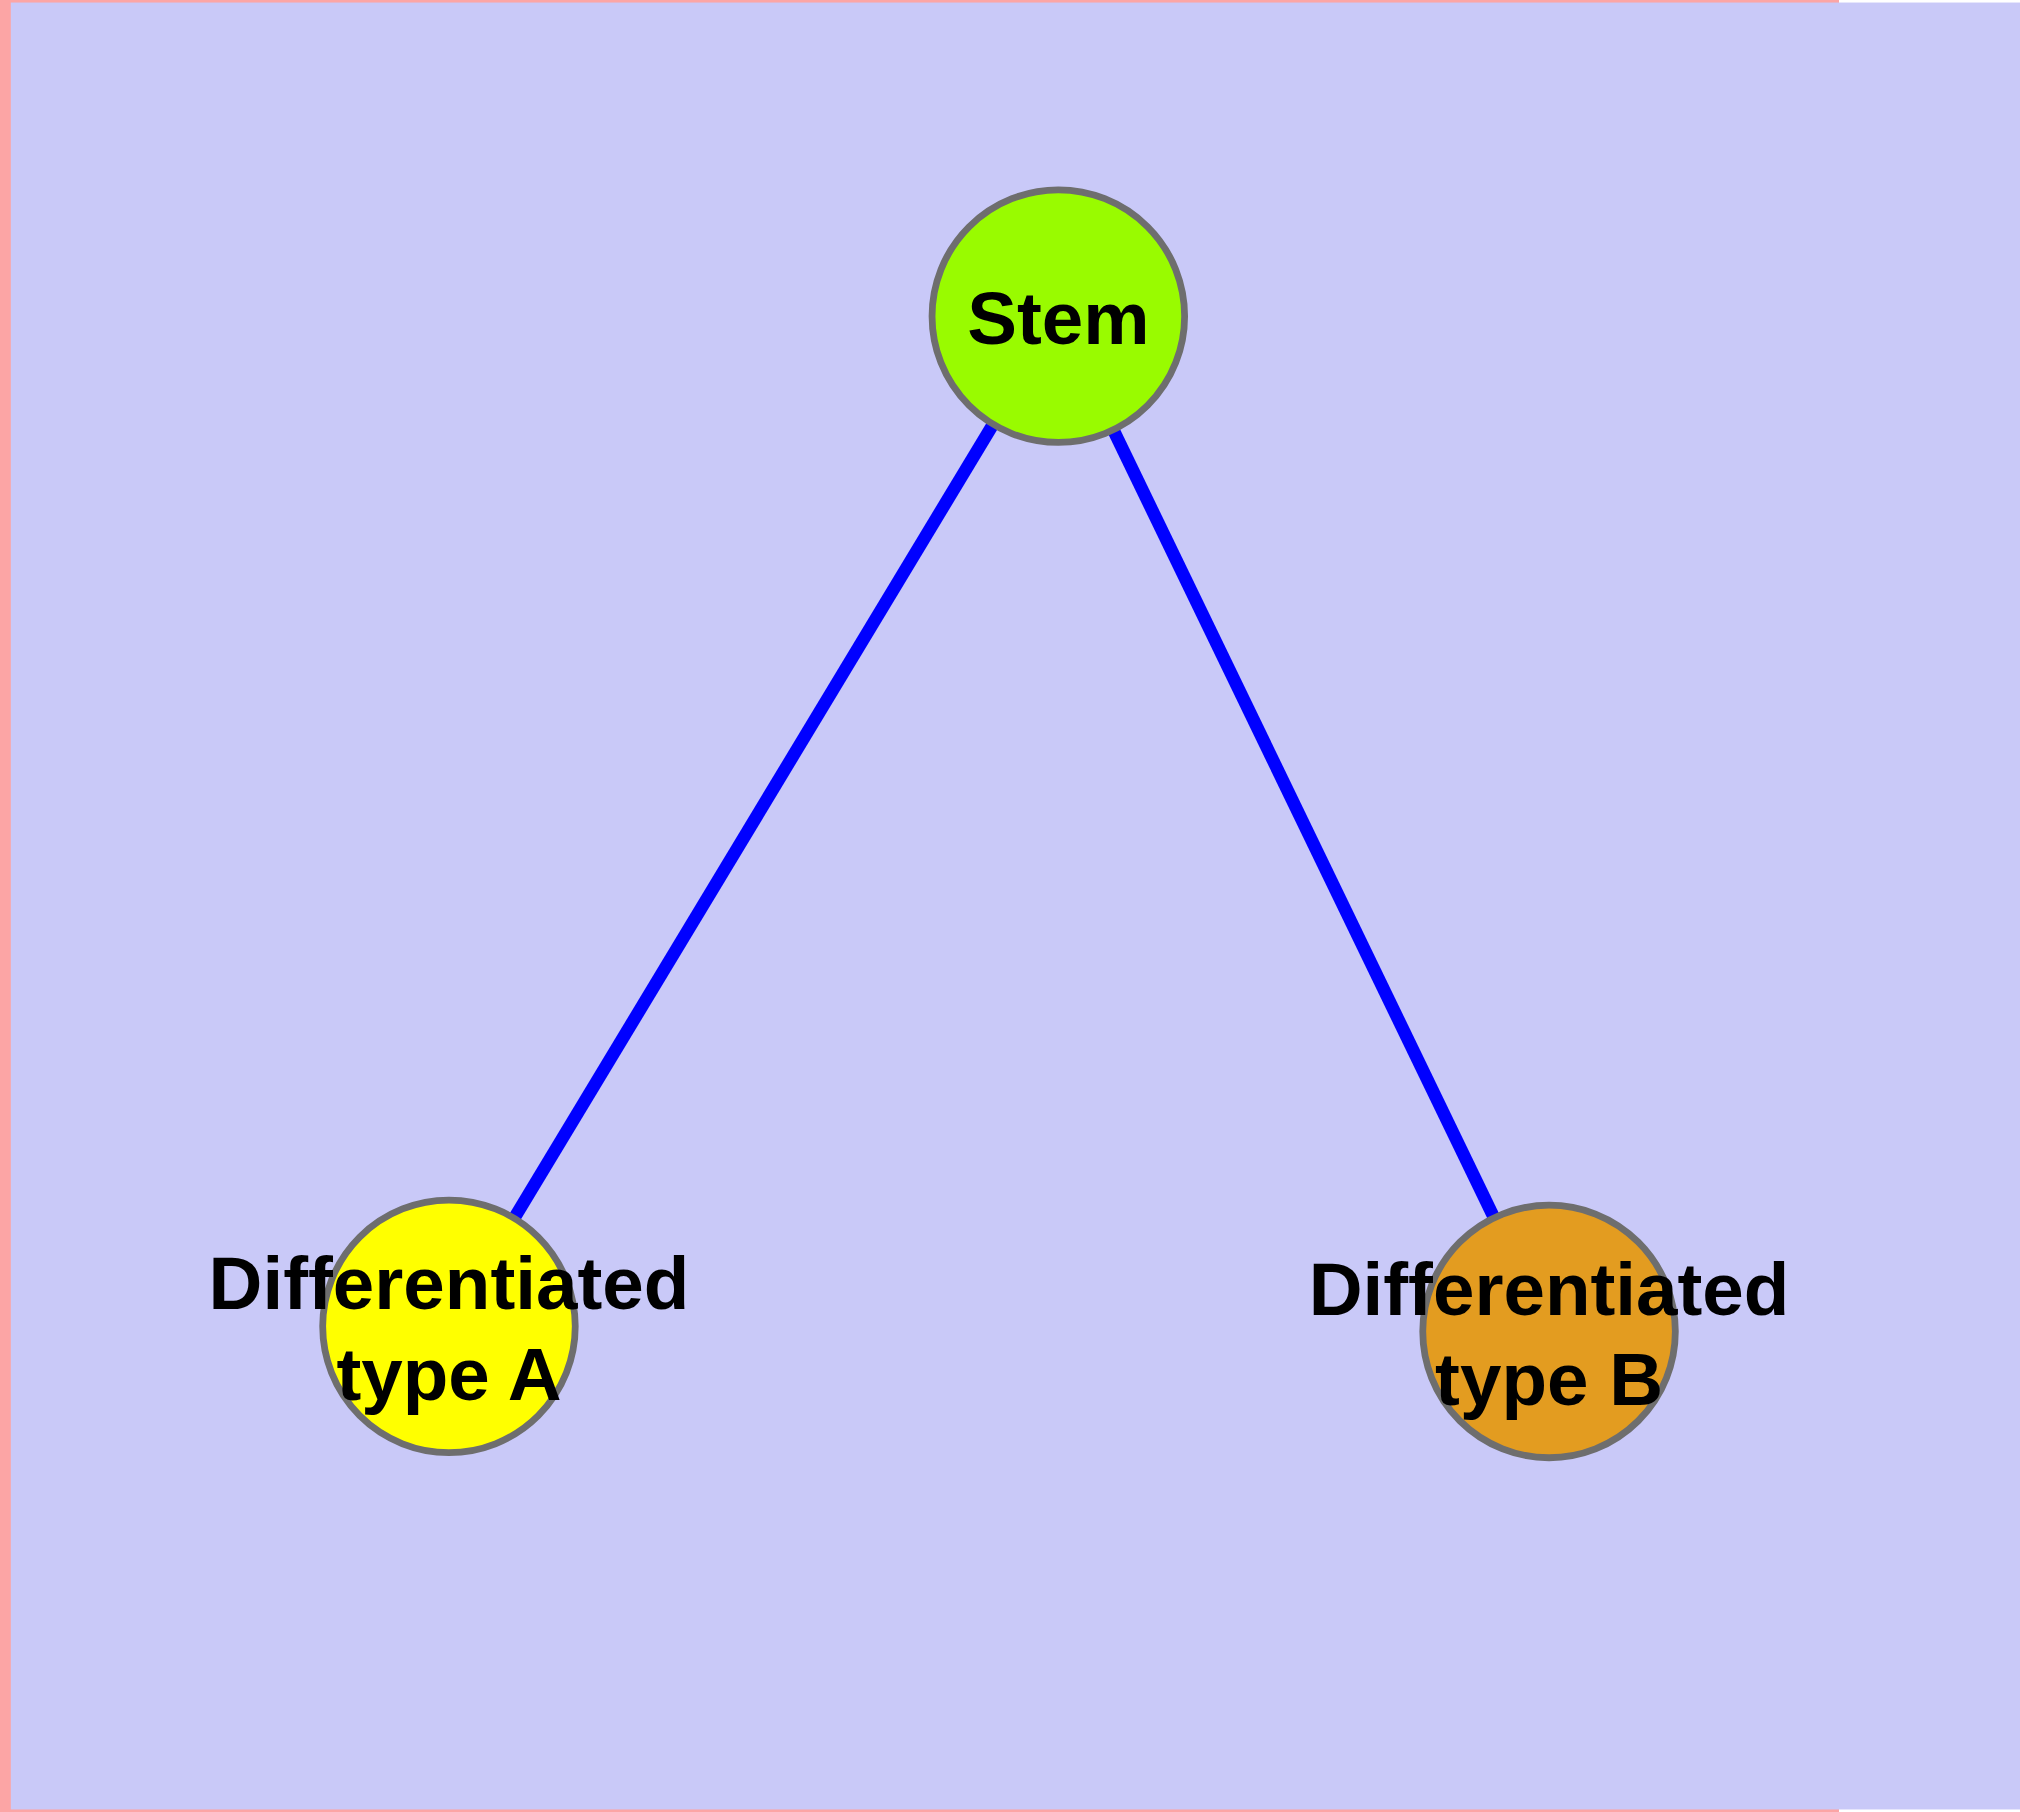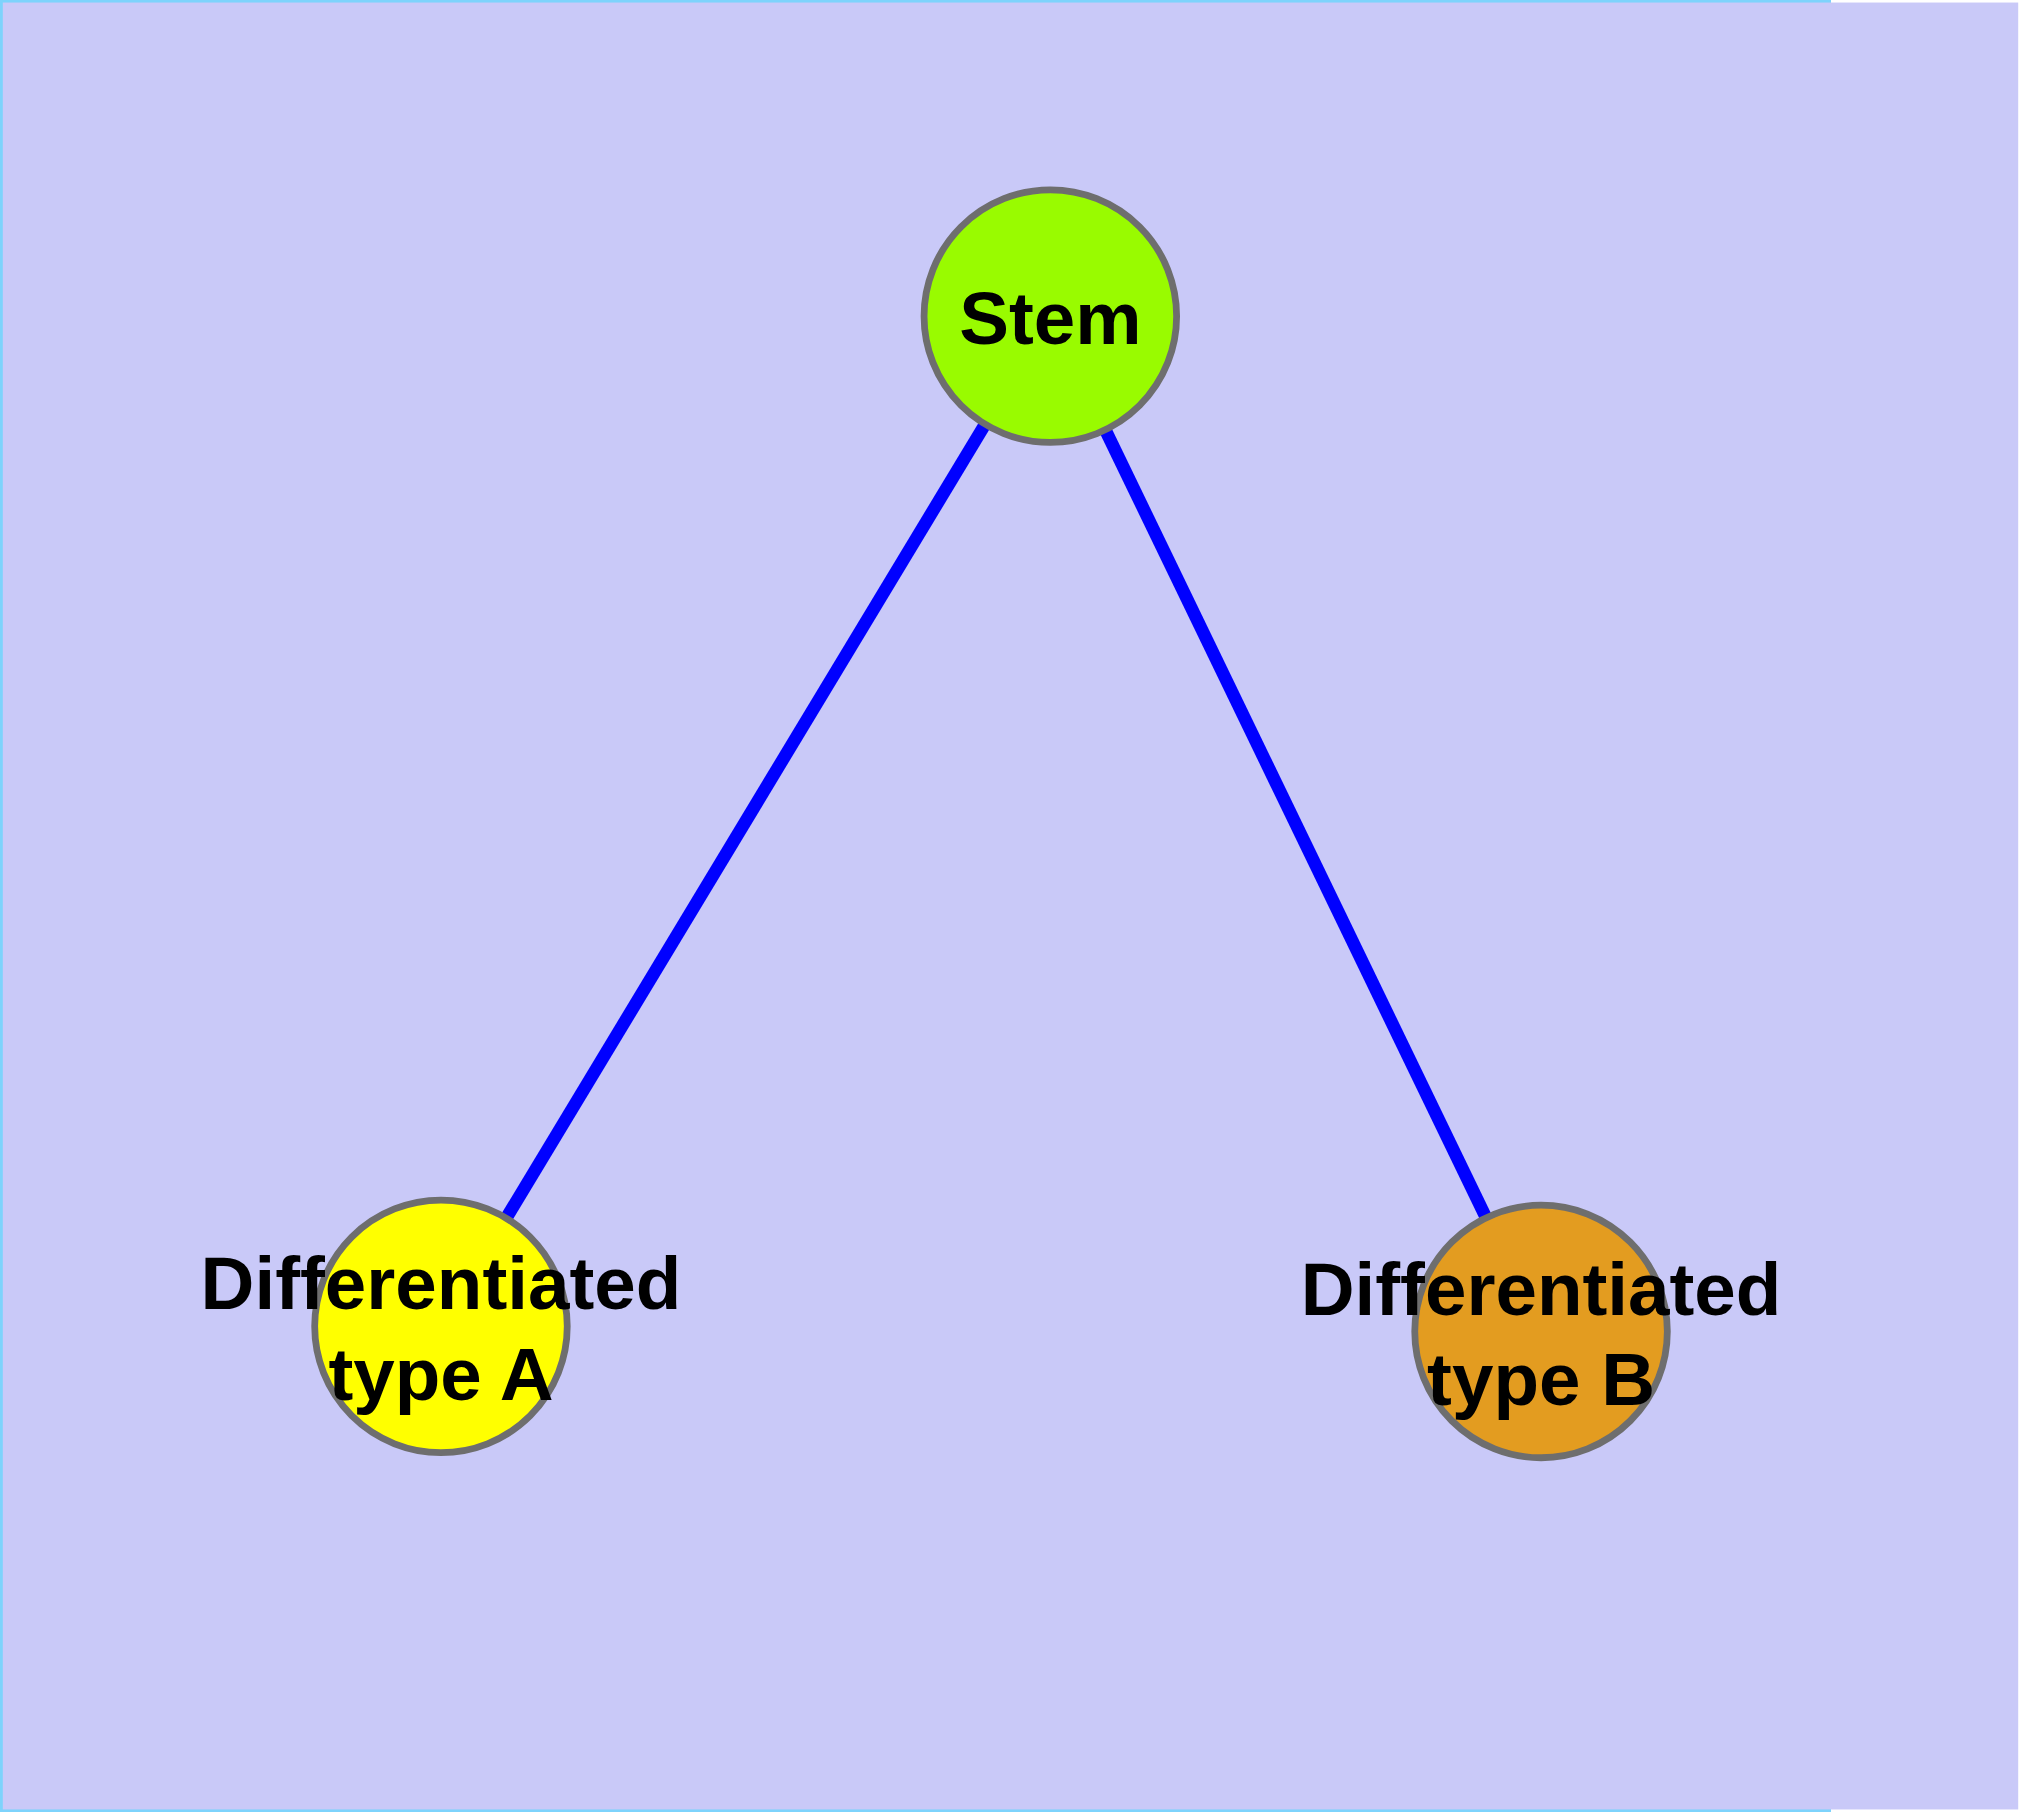--- a/index.html
+++ b/index.html
@@ -4,22 +4,23 @@
 <style>
   html, body {
     margin: 0;
     padding: 0;
     background: #ffffff;
   }
   .canvas {
     position: relative;
     width: 1831px;
     height: 1812px;
-    background: #7dd3fc;
+    background: #fca5a5;
     font-family: "Liberation Sans", sans-serif;
+    padding-left: 8px;
   }
   .canvas svg {
     display: block;
   }
   .node-label {
     font-family: "Liberation Sans", sans-serif;
     font-weight: bold;
     font-size: 88px;
     text-anchor: middle;
   }

